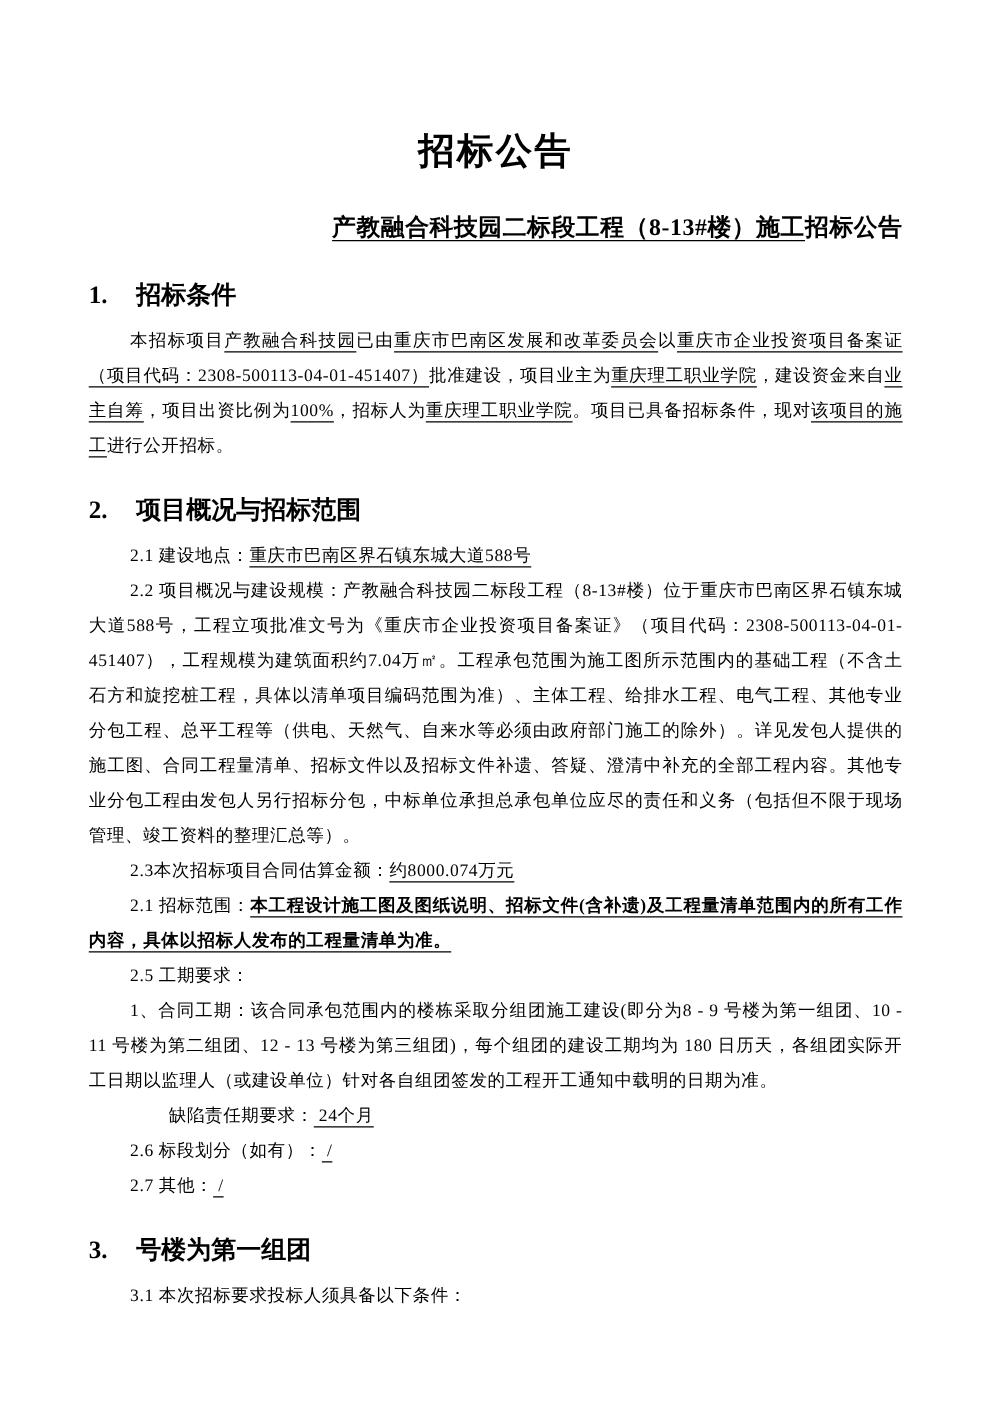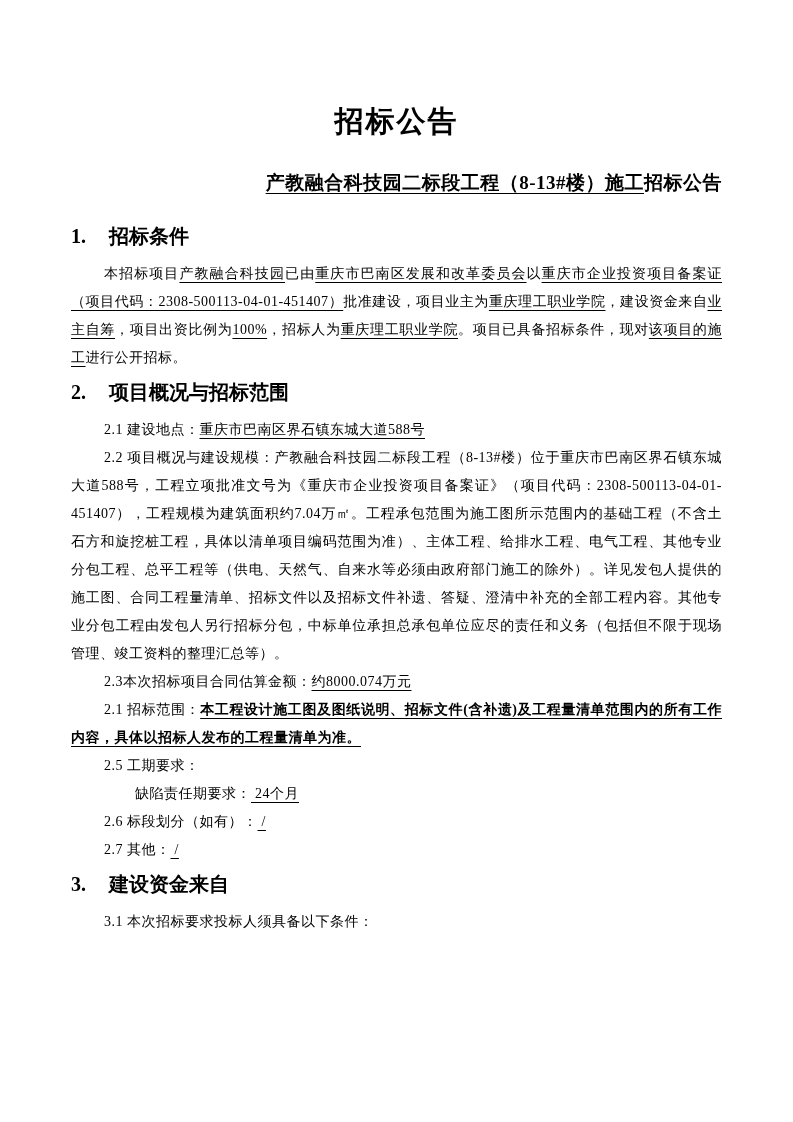--- a/index.html
+++ b/index.html
@@ -30,21 +30,21 @@
   }
   .doc-subtitle {
     margin: 0 0 22px 0;
     text-align: right;
     font-size: 19px;
     font-weight: 700;
     line-height: 30px;
     letter-spacing: 0.5px;
   }
   .sec-heading {
-    margin: 4px 0 8px 0;
+    margin: 20px 0 8px 0;
     font-size: 20px;
     font-weight: 700;
     line-height: 32px;
     font-family: "Liberation Sans", "DejaVu Sans", sans-serif;
   }
   .sec-heading .sec-num {
     display: inline-block;
     width: 38px;
     font-family: "Liberation Serif", "DejaVu Serif", serif;
   }
@@ -85,26 +85,27 @@
   <p class="body indent"><span>2.1 建设地点：</span><span class="u">重庆市巴南区界石镇东城大道588号</span></p>
 
   <p class="body indent"><span>2.2 项目概况与建设规模：产教融合科技园二标段工程（8-13#楼）位于重庆市巴南区界石镇东城大道588号，工程立项批准文号为《重庆市企业投资项目备案证》（项目代码：2308-500113-04-01-451407），工程规模为建筑面积约7.04万㎡。工程承包范围为施工图所示范围内的基础工程（不含土石方和旋挖桩工程，具体以清单项目编码范围为准）、主体工程、给排水工程、电气工程、其他专业分包工程、总平工程等（供电、天然气、自来水等必须由政府部门施工的除外）。详见发包人提供的施工图、合同工程量清单、招标文件以及招标文件补遗、答疑、澄清中补充的全部工程内容。其他专业分包工程由发包人另行招标分包，中标单位承担总承包单位应尽的责任和义务（包括但不限于现场管理、竣工资料的整理汇总等）。</span></p>
 
   <p class="body indent"><span>2.3本次招标项目合同估算金额：</span><span class="u">约8000.074万元</span></p>
 
   <p class="body indent"><span>2.1 招标范围：</span><span class="u b">本工程设计施工图及图纸说明、招标文件(含补遗)及工程量清单范围内的所有工作内容，具体以招标人发布的工程量清单为准。 </span></p>
 
   <p class="body indent"><span>2.5 工期要求：</span></p>
 
+  <p class="body indent"><span>1、合同工期：该合同承包范围内的楼栋采取分组团施工建设(即分为8 - 9 号楼为第一组团、10 - 11 号楼为第二组团、12 - 13 号楼为第三组团)，每个组团的建设工期均为 180 日历天，各组团实际开工日期以监理人（或建设单位）针对各自组团签发的工程开工通知中载明的日期为准。</span></p>
 
   <p class="body indent-lg"><span>缺陷责任期要求：</span><span class="u"> 24个月</span></p>
 
   <p class="body indent"><span>2.6 标段划分（如有）：</span><span class="u"> / </span></p>
 
   <p class="body indent"><span>2.7 其他：</span><span class="u"> / </span></p>
 
   <div class="sec-heading">
-    <span class="sec-num">3.</span><span>建设资金来自</span>
+    <span class="sec-num">3.</span><span>号楼为第一组团</span>
   </div>
 
   <p class="body indent"><span>3.1  本次招标要求投标人须具备以下条件：</span></p>
 
 </div>
 
 </body></html>

